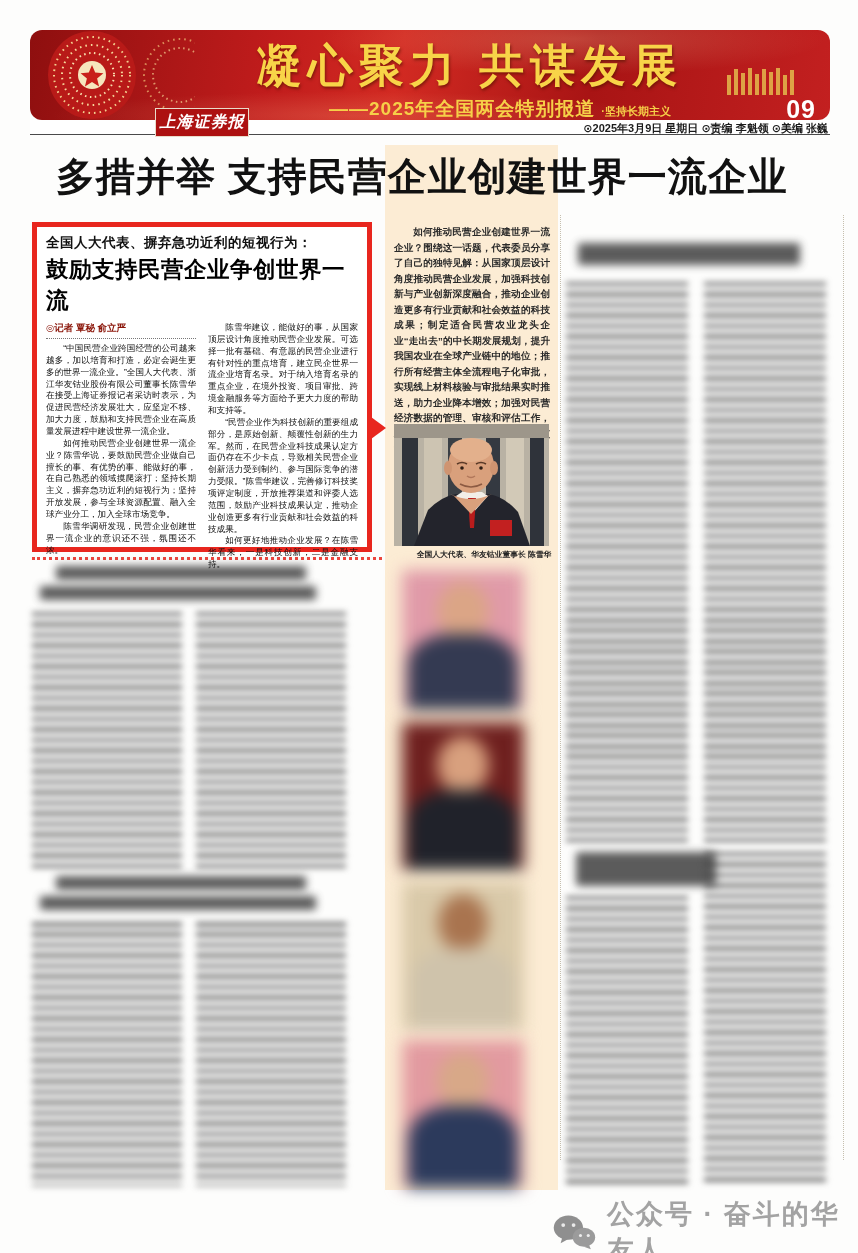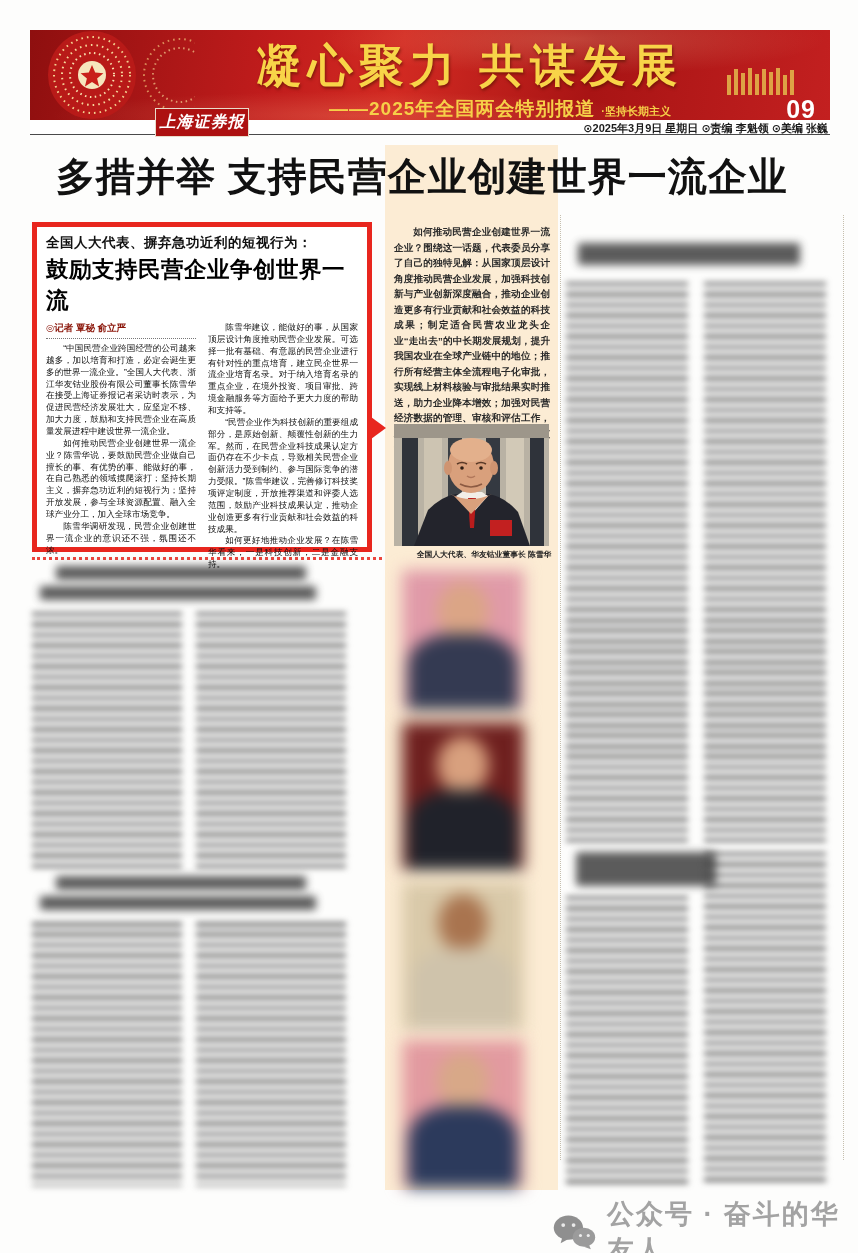--- a/index.html
+++ b/index.html
@@ -3,21 +3,21 @@
 <meta charset="utf-8">
 <style>
   html,body{margin:0;padding:0;background:#ffffff;}
   *{box-sizing:border-box;}
   body{font-family:"Liberation Sans","DejaVu Sans",sans-serif;}
   #page{position:relative;width:858px;height:1253px;background:#fdfdfc;overflow:hidden;margin:0 auto;}
 
   
   .banner{position:absolute;left:30px;top:30px;width:800px;height:90px;
     background:linear-gradient(100deg,#8e0f0f 0%,#c01c1c 30%,#d22a22 46%,#a81414 70%,#c32020 100%);
-    overflow:visible;}
+    overflow:visible;border-radius:12px;}
   .banner-streak{position:absolute;left:0;top:0;width:100%;height:100%;
     background:
       radial-gradient(ellipse 420px 60px at 68% 10%,rgba(255,200,160,.25),transparent 60%),
       radial-gradient(ellipse 500px 40px at 40% 95%,rgba(255,170,130,.22),transparent 60%);
     pointer-events:none;}
   .dome-svg{position:absolute;left:0;top:0;}
   .banner-title{position:absolute;left:210px;top:6px;width:460px;text-align:center;
     font-size:45px;font-weight:900;letter-spacing:6px;color:#f8d448;
     text-shadow:1px 2px 3px rgba(90,20,0,.65);font-family:"Liberation Sans",sans-serif;}
   .banner-sub{position:absolute;left:250px;top:66px;width:440px;text-align:center;color:#f6d048;

